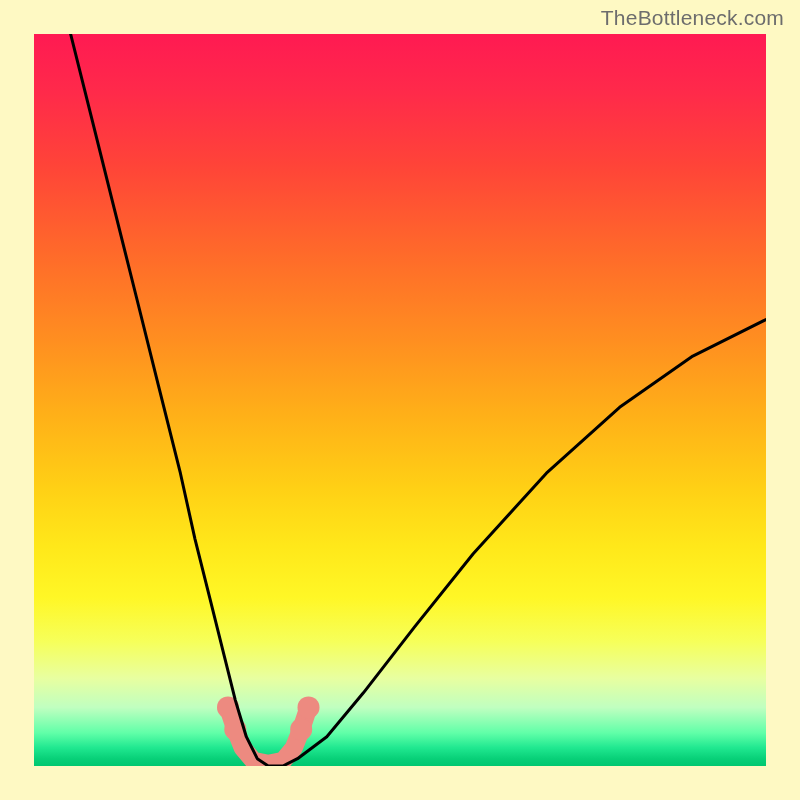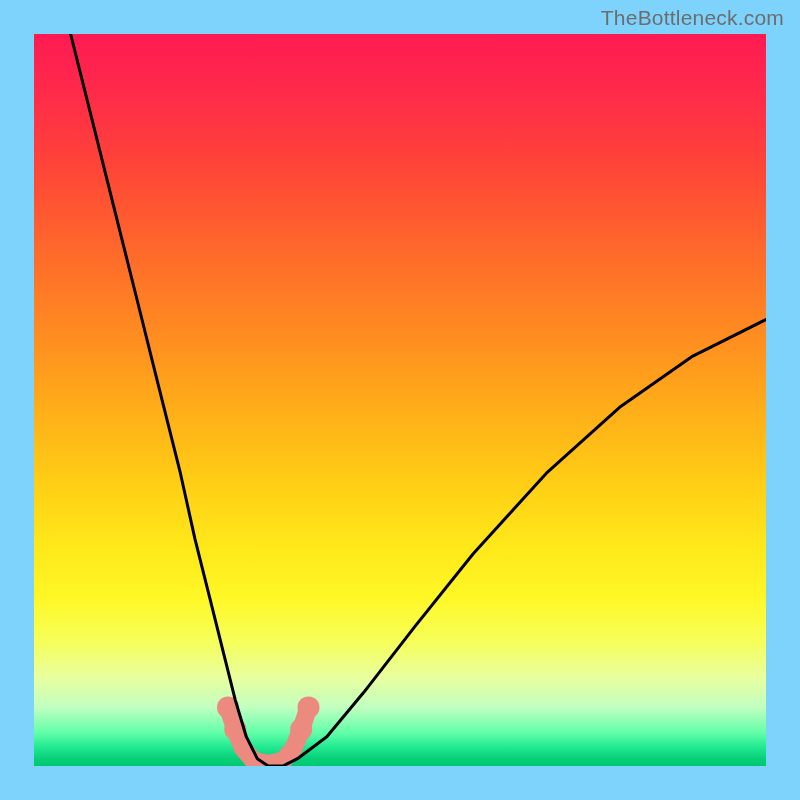--- a/index.html
+++ b/index.html
@@ -10,21 +10,21 @@
     background: #000;
     position: relative;
     font-family: Arial, Helvetica, sans-serif;
   }
   .frame {
     position: absolute;
     top: 0;
     left: 0;
     width: 800px;
     height: 800px;
-    background: #7dd3fc;
+    background: #fef9c3;
   }
   .plot-area {
     position: absolute;
     top: 34px;
     left: 34px;
     width: 732px;
     height: 732px;
     overflow: hidden;
   }
   .gradient {

